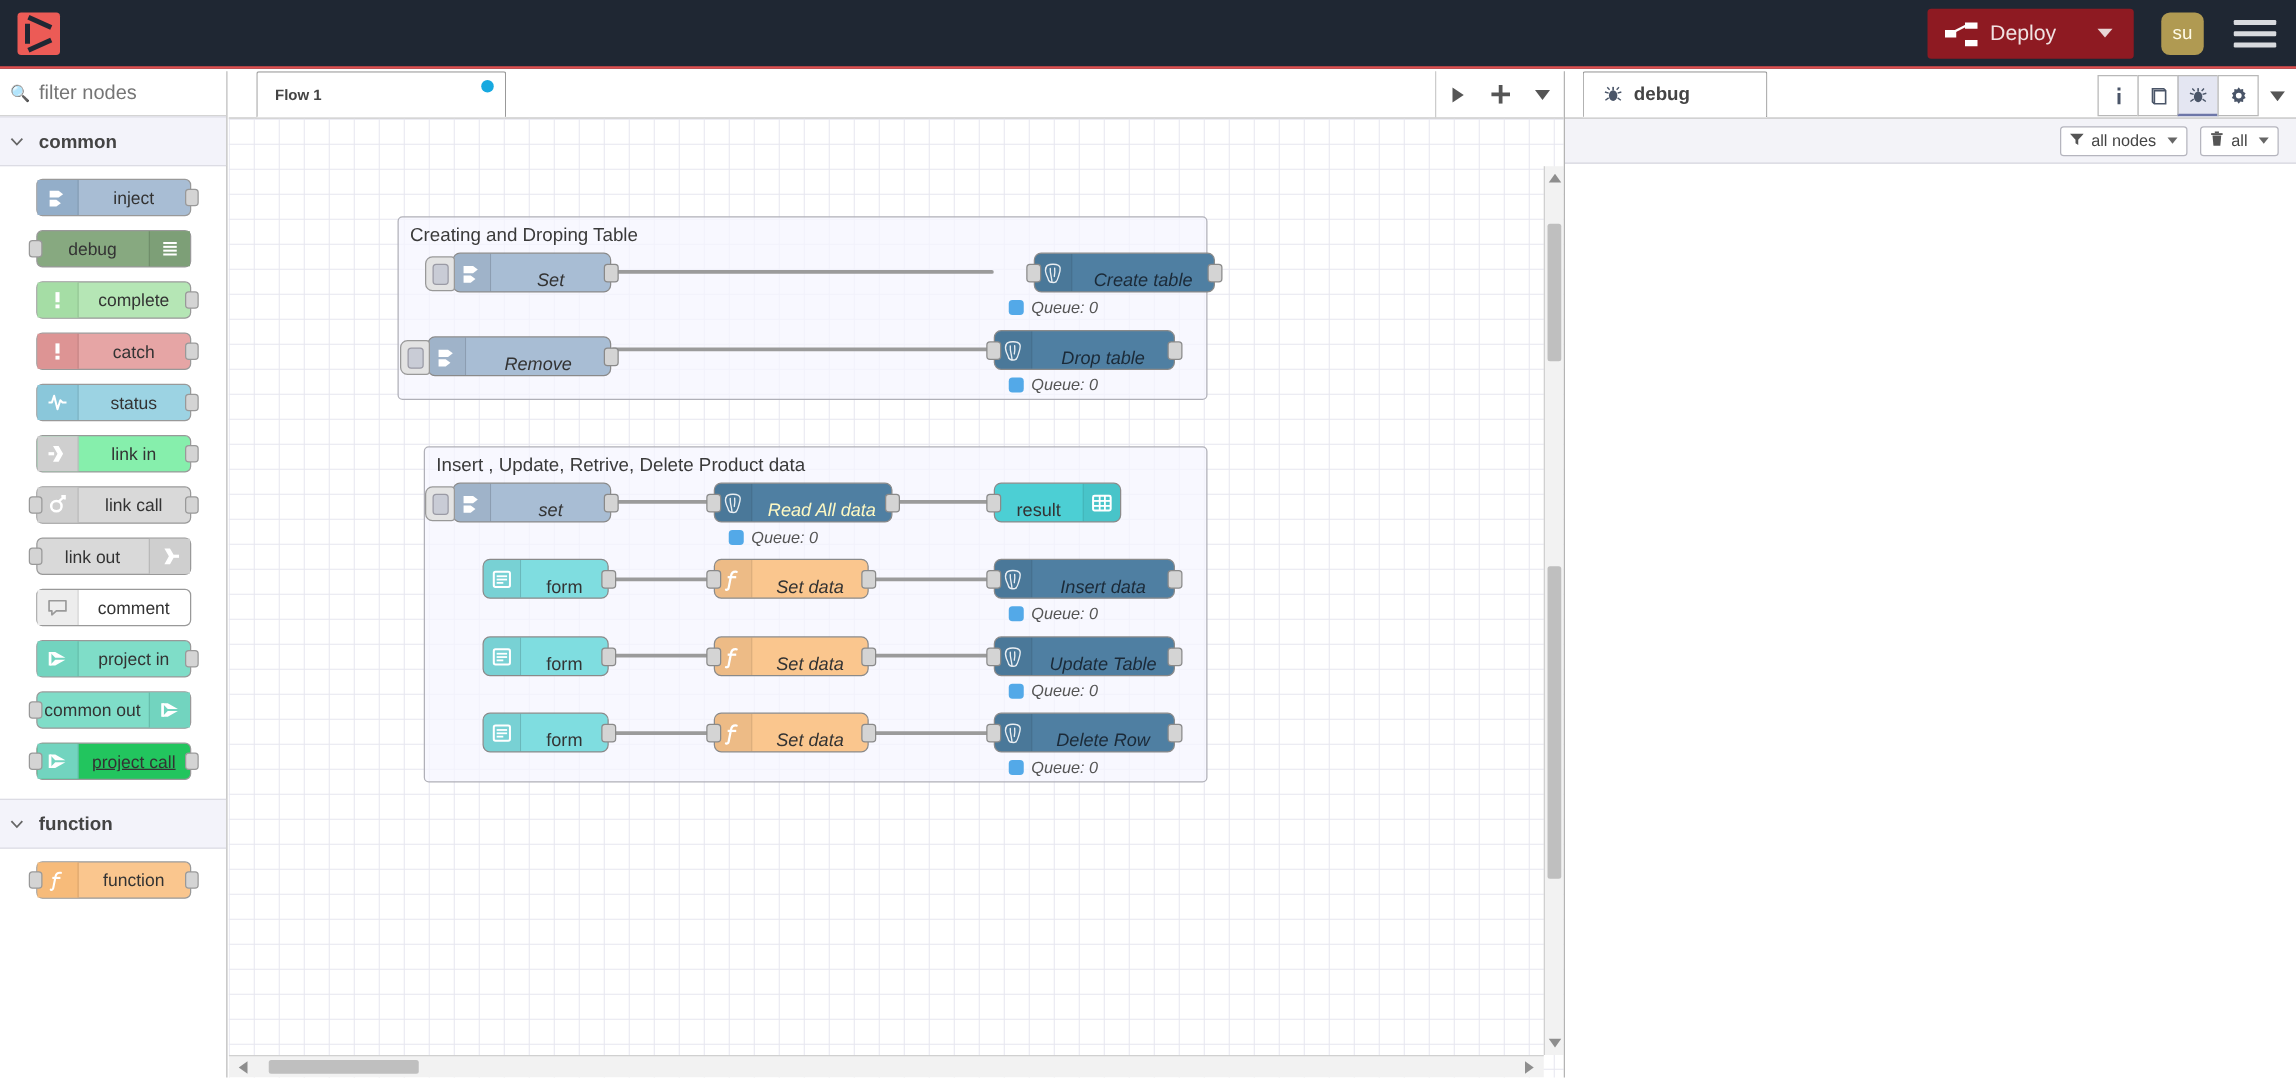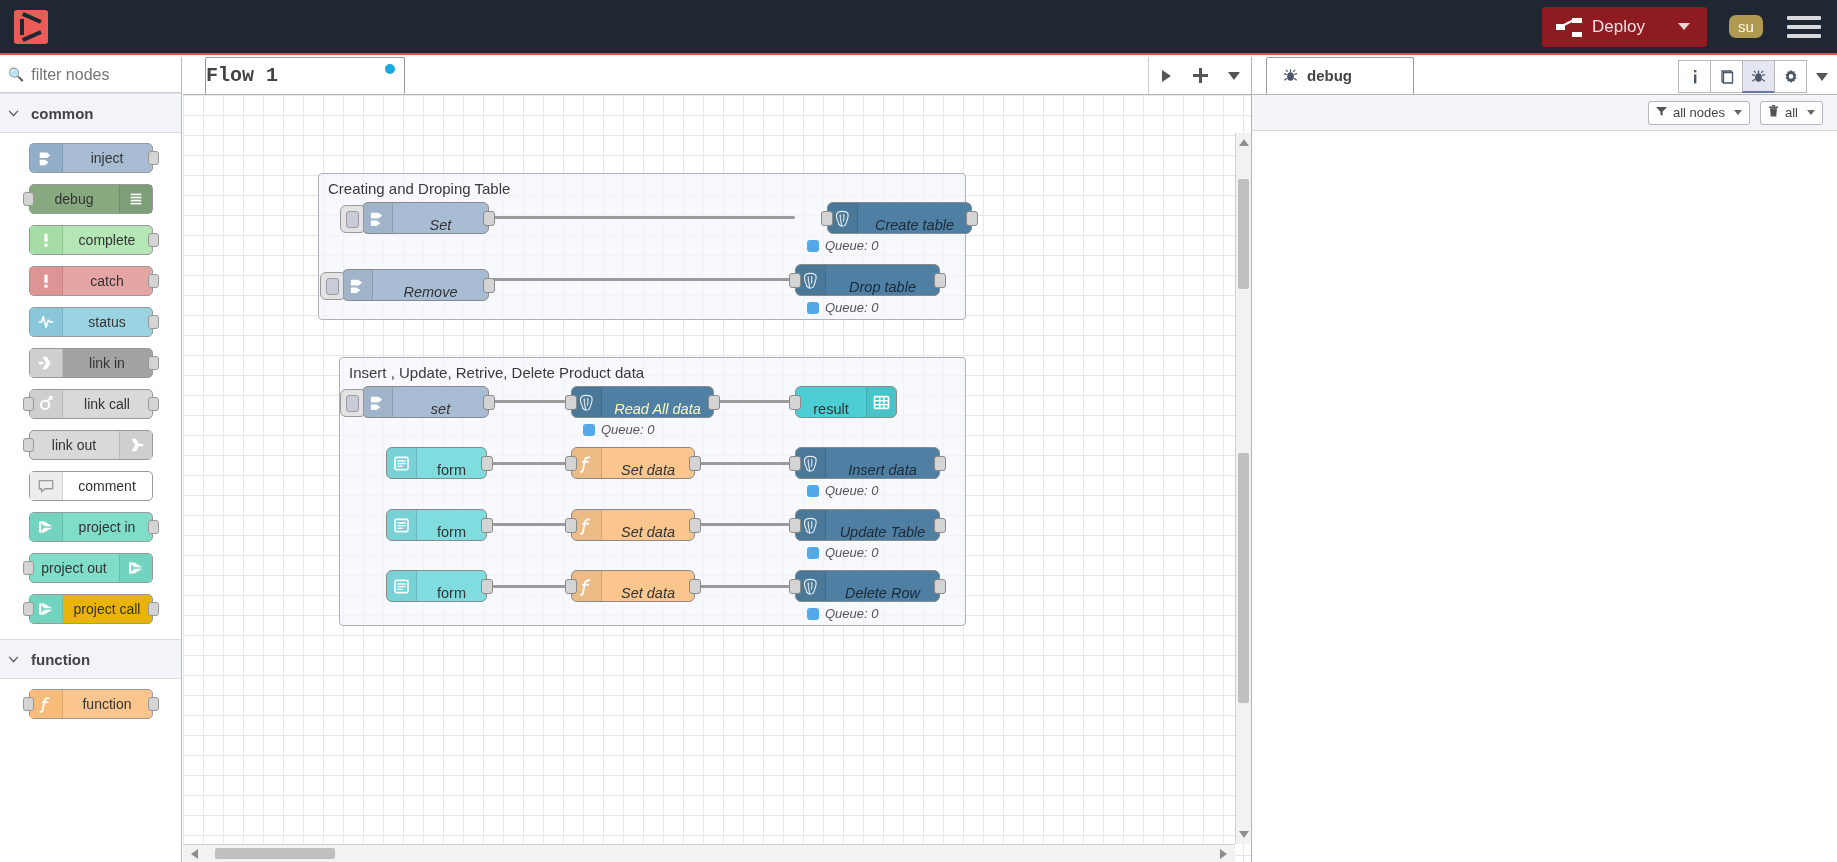--- a/index.html
+++ b/index.html
@@ -47,21 +47,21 @@
   #deploy-label { color:#f0e2e2; font-size:17px; margin:0 16px 0 10px; }
   #deploy-caret {
     width:46px; height:40px; display:flex; align-items:center; justify-content:center;
     cursor:pointer;
   }
   .caret-dn {
     width:0;height:0;border-left:6px solid transparent;border-right:6px solid transparent;
     border-top:7px solid #e8d5d5;
   }
   #user-avatar {
-    width:34px; height:23px; border-radius:7px; background:#b09a52; color:#fffbe8;
+    width:34px; height:34px; border-radius:7px; background:#b09a52; color:#fffbe8;
     display:flex; align-items:center; justify-content:center; font-size:15px;
     margin-left:22px; cursor:pointer;
   }
   #main-menu-btn { margin-left:24px; width:34px; cursor:pointer; }
   #main-menu-btn span { display:block; height:4px; background:#d8dade; margin:5px 0; border-radius:1px; }
 
   
   #palette {
     position:absolute; left:0; top:57px; width:182px; bottom:0;
     background:#fff; border-right:1px solid #bbb; overflow:hidden;
@@ -106,22 +106,22 @@
   #workspace {
     position:absolute; left:183px; top:57px; right:586px; bottom:0; background:#fff;
   }
   #tabbar {
     height:38px; background:#fff; border-bottom:1px solid #b4b4b4; display:flex; align-items:flex-end;
     position:relative;
   }
   #tab-flow1 {
     margin-left:22px; height:37px; min-width:200px; background:#fff;
     border:1px solid #999; border-bottom:1px solid #fff; border-radius:2px 2px 0 0;
-    display:flex; align-items:center; padding:0 0; cursor:pointer; position:relative;
-    font-weight:bold; color:#444; font-size:20px;font-family:Liberation Mono, monospace;
+    display:flex; align-items:center; padding:0 14px; cursor:pointer; position:relative;
+    font-weight:bold; color:#444; font-size:12px;
   }
   #tab-dot {
     position:absolute; right:9px; top:6px; width:10px; height:10px; border-radius:50%;
     background:#17a9e0;
   }
   #tab-tools { margin-left:auto; display:flex; align-items:center; height:100%; border-left:1px solid #ccc;}
   .tb-btn { width:34px; height:37px; display:flex; align-items:center; justify-content:center; cursor:pointer; color:#555;}
 
   #canvas {
     position:absolute; top:38px; left:0; right:0; bottom:0; overflow:hidden;
@@ -307,21 +307,21 @@
         </div>
         <div class="pnode" style="background: rgb(156, 211, 227);">
           <span class="port out"></span>
           <span class="ico" style="background:#8ac7da">
             <svg width="18" height="18" viewBox="0 0 20 20">
               <path d="M2 10 H5 L7 4 L10 16 L12.5 8 L14.5 10 H18" fill="none" stroke="#fff" stroke-width="1.8" stroke-linejoin="round"></path>
             </svg>
           </span>
           <span class="lbl">status</span>
         </div>
-        <div class="pnode" style="background: #a3a3a3; justify-content: space-between;">
+        <div class="pnode" style="background: #86efac; justify-content: space-between;">
           <span class="port out"></span>
           <span class="ico" style="background:#cfcfcf">
             <svg width="18" height="18" viewBox="0 0 20 20">
               <path d="M6 3 L11 3 L15 10 L11 17 L6 17 L10 10 Z" fill="#fff"></path>
               <rect x="2" y="8.6" width="5" height="2.8" fill="#fff"></rect>
             </svg>
           </span>
           <span class="lbl">link in</span>
         </div>
         <div class="pnode" style="background: rgb(217, 217, 217);">
@@ -359,30 +359,30 @@
             <svg width="18" height="18" viewBox="0 0 20 20">
               <path d="M3 4 H8 L17 9.2 L8 9.2 Z" fill="#fff"></path>
               <path d="M3 16 H8 L17 10.8 L8 10.8 Z" fill="#fff"></path>
               <rect x="2.2" y="4" width="2.4" height="12" fill="#fff"></rect>
             </svg>
           </span>
           <span class="lbl">project in</span>
         </div>
         <div class="pnode" style="background: rgb(127, 221, 200);">
           <span class="port in"></span>
-          <span class="lbl">project out</span>
+          <span class="lbl">common out</span>
           <span class="ico right" style="background:#72d4bf">
             <svg width="18" height="18" viewBox="0 0 20 20">
               <path d="M3 4 H8 L17 9.2 L8 9.2 Z" fill="#fff"></path>
               <path d="M3 16 H8 L17 10.8 L8 10.8 Z" fill="#fff"></path>
               <rect x="2.2" y="4" width="2.4" height="12" fill="#fff"></rect>
             </svg>
           </span>
         </div>
-        <div class="pnode" style="background: #eab308;">
+        <div class="pnode" style="background: #22c55e; text-decoration: underline;">
           <span class="port in"></span>
           <span class="port out"></span>
           <span class="ico" style="background:#72d4bf">
             <svg width="18" height="18" viewBox="0 0 20 20">
               <path d="M3 4 H8 L17 9.2 L8 9.2 Z" fill="#fff"></path>
               <path d="M3 16 H8 L17 10.8 L8 10.8 Z" fill="#fff"></path>
               <rect x="2.2" y="4" width="2.4" height="12" fill="#fff"></rect>
             </svg>
           </span>
           <span class="lbl">project call</span>

